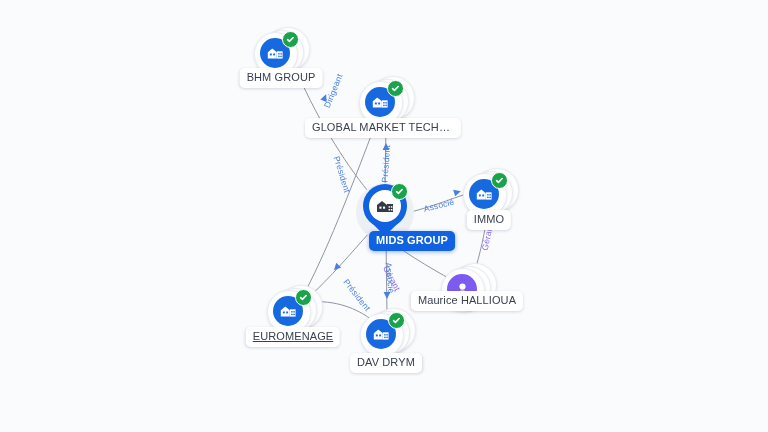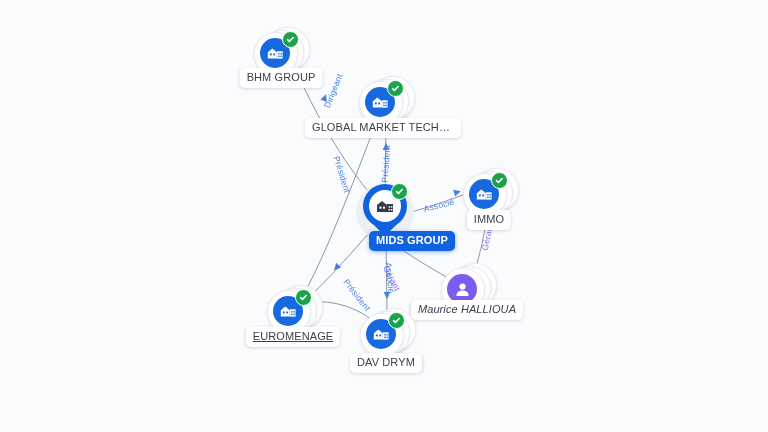--- a/index.html
+++ b/index.html
@@ -276,21 +276,21 @@
           <div class="card c3"></div>
           <div class="card c2"></div>
           <div class="card c1"></div>
           <div class="disc person">
             <svg width="17" height="17" viewBox="0 0 17 17">
               <circle cx="8.5" cy="5.6" r="3.1" fill="#ffffff"></circle>
               <path d="M2.4 15 C2.4 10.9 5.1 9.4 8.5 9.4 C11.9 9.4 14.6 10.9 14.6 15 Z" fill="#ffffff"></path>
             </svg>
           </div>
         </div>
-        <div class="label" style="left: -1px; top: 11px; font-style: italic;">Maurice HALLIOUA</div>
+        <div class="label" style="left: -1px; top: 2px;">Maurice HALLIOUA</div>
       </div>
       <div class="node" style="left: 387px; top: 334px;">
         <div class="node-stack" style="width: 54px; height: 42px;">
           <div class="card c3"></div>
           <div class="card c2"></div>
           <div class="card c1"></div>
           <div class="disc">
             <svg width="17" height="14" viewBox="0 0 17 14">
               <path d="M0.8 12.6 L0.8 6.2 L5.3 2.6 L9.8 6.2 L9.8 12.6 Z" fill="#ffffff"></path>
               <path d="M9.8 12.6 L9.8 5.3 L15.6 5.3 L15.6 12.6 Z" fill="#ffffff"></path>

